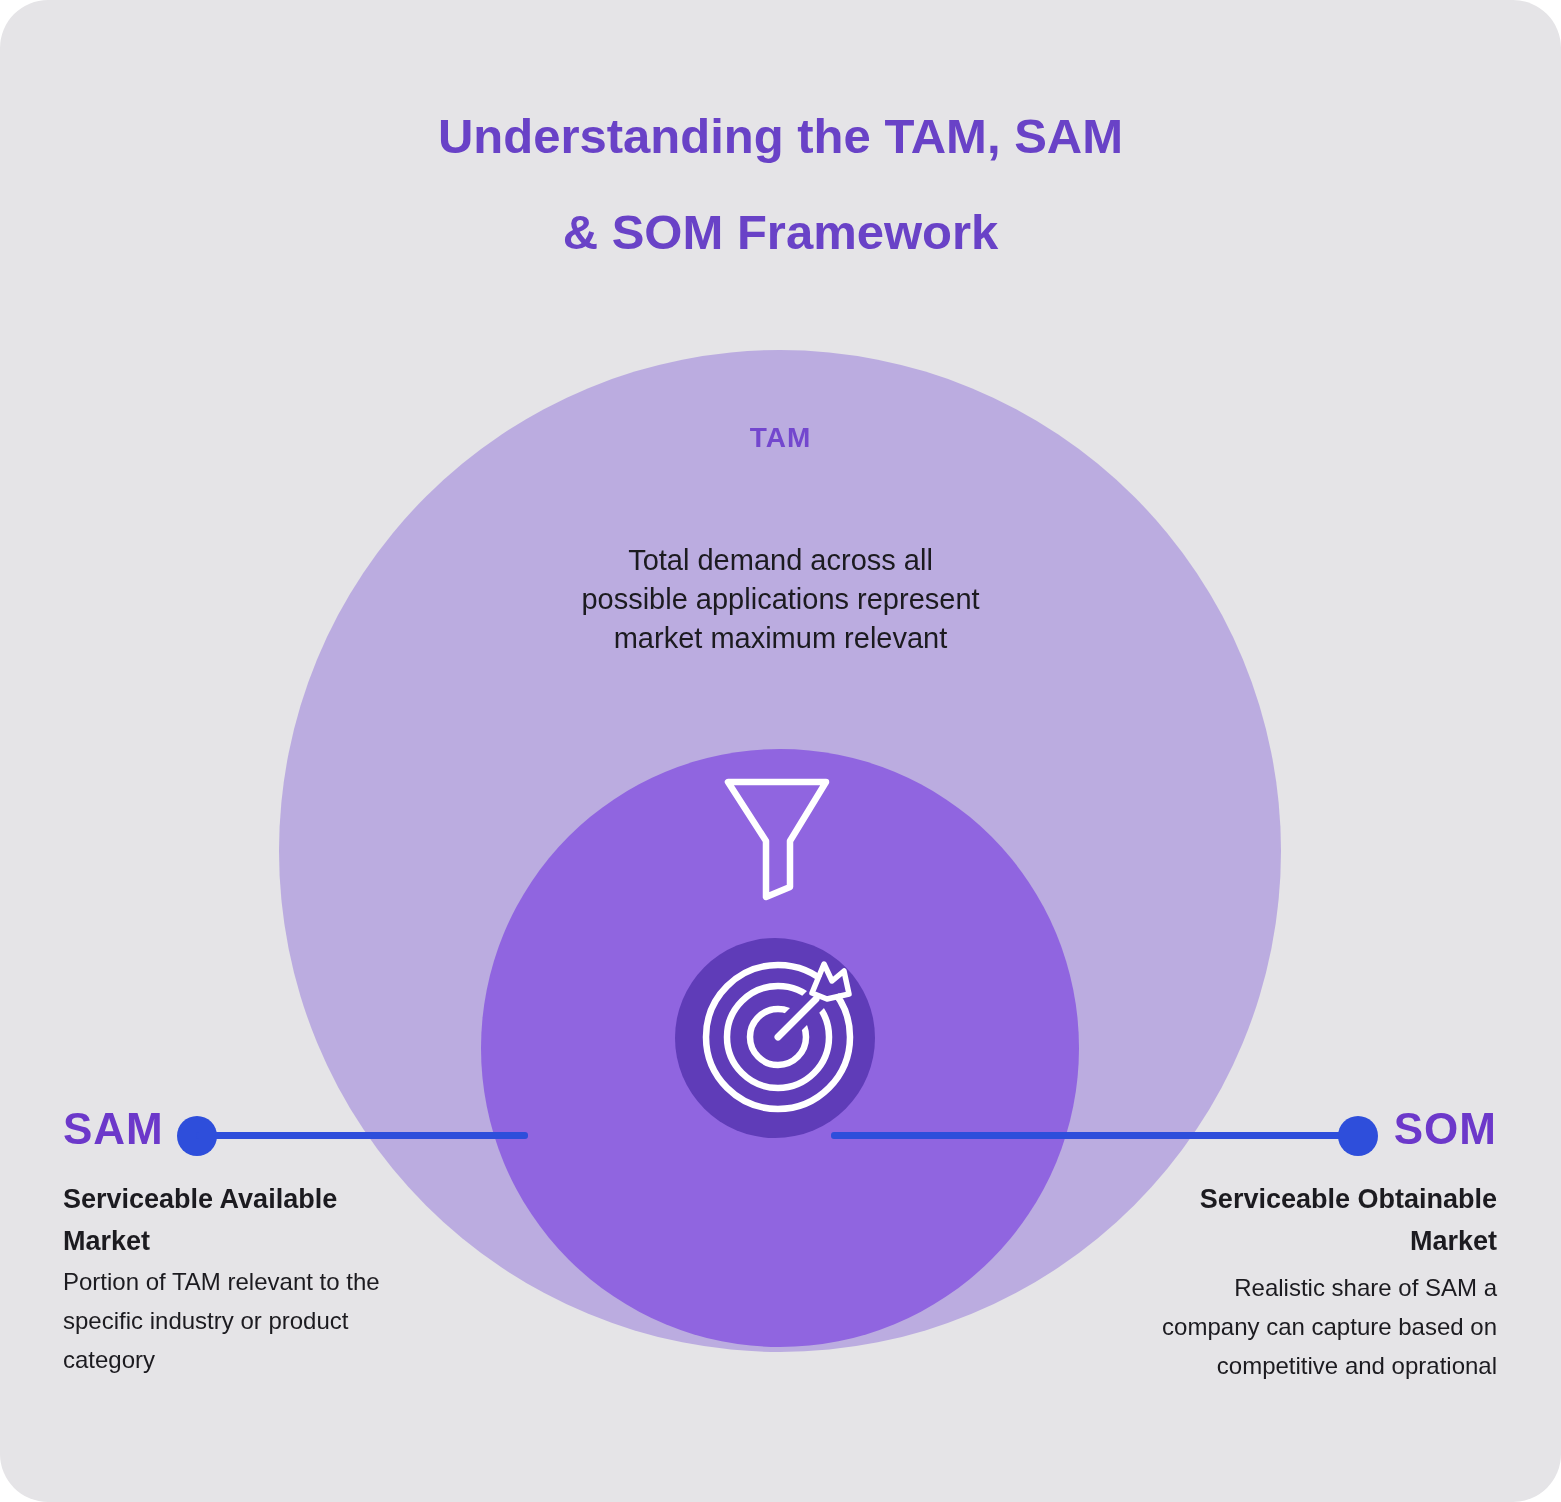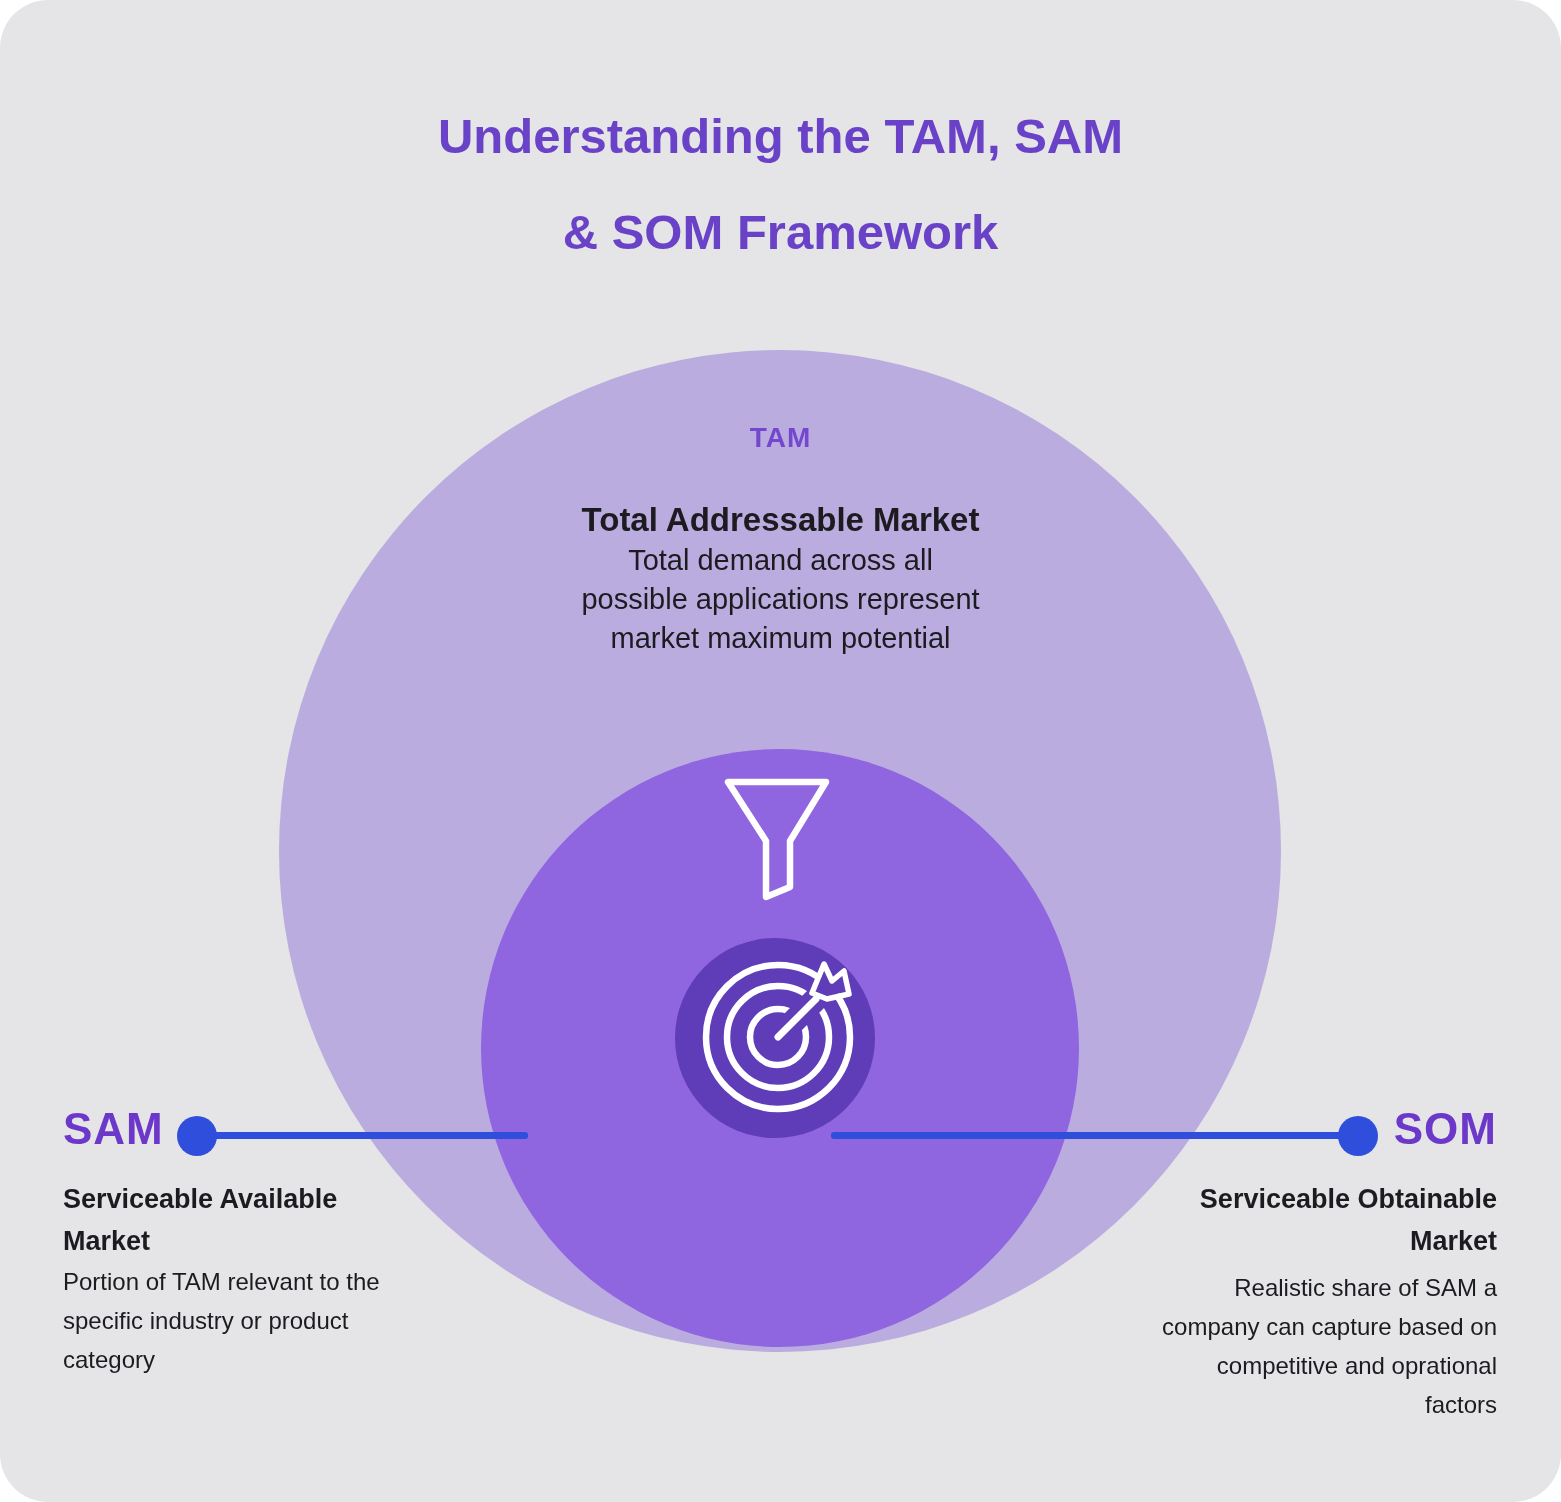--- a/index.html
+++ b/index.html
@@ -75,25 +75,24 @@
     <div class="title">
       <div>Understanding the TAM, SAM</div>
       <div>&amp; SOM Framework</div>
     </div>
 
     <div class="circle tam"></div>
     <div class="circle sam"></div>
     <div class="circle som"></div>
 
     <div class="tam-label">TAM</div>
-    <div class="tam-heading">Total Addressable Market</div>
     <div class="tam-desc">
       <div>Total demand across all</div>
       <div>possible applications represent</div>
-      <div>market maximum potential</div>
+      <div>market maximum relevant</div>
     </div>
 
     <svg class="icon-svg funnel-svg" width="130" height="140" viewBox="0 0 130 140">
       <path d="M13 12 L111 12 L75 71 L75 117 L51 127 L51 71 Z" fill="none" stroke="#FFFFFF" stroke-width="6.5" stroke-linejoin="round" stroke-linecap="round"></path>
     </svg>
 
     <svg class="icon-svg target-svg" width="185" height="185" viewBox="0 0 185 185">
       <circle cx="88" cy="92" r="72" fill="none" stroke="#FFFFFF" stroke-width="6.5"></circle>
       <circle cx="88" cy="92" r="51" fill="none" stroke="#FFFFFF" stroke-width="6.5"></circle>
       <circle cx="88" cy="92" r="28" fill="none" stroke="#FFFFFF" stroke-width="6.5"></circle>
@@ -120,17 +119,16 @@
 
     <div class="side-label som">SOM</div>
     <div class="side-heading som">
       <div>Serviceable Obtainable</div>
       <div>Market</div>
     </div>
     <div class="side-desc som">
       <div>Realistic share of SAM a</div>
       <div>company can capture based on</div>
       <div>competitive and oprational</div>
-      <div>factors</div>
     </div>
 
   </div>
 </div>
 
 </body></html>

